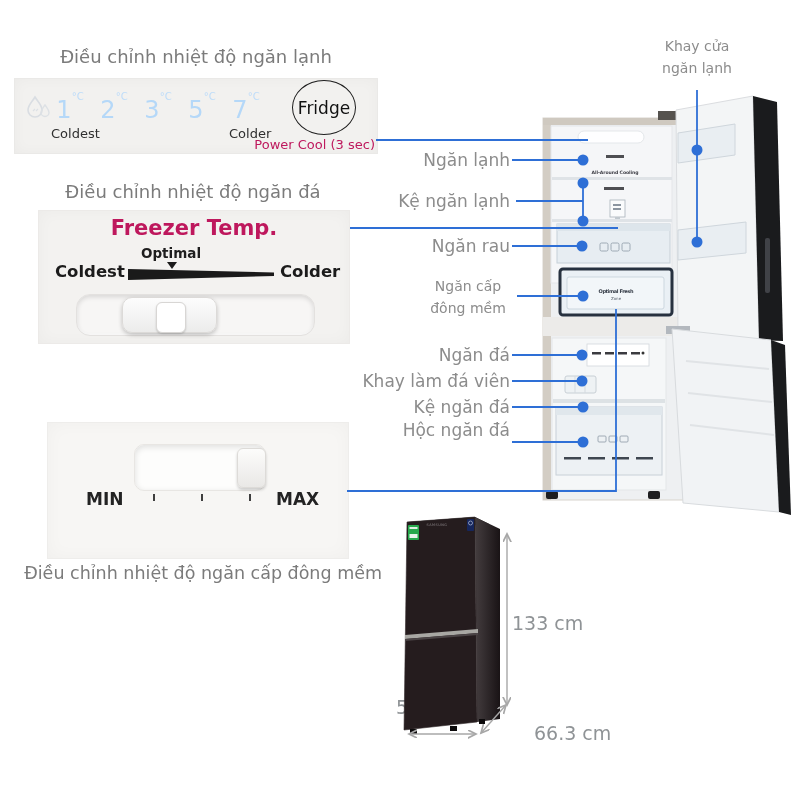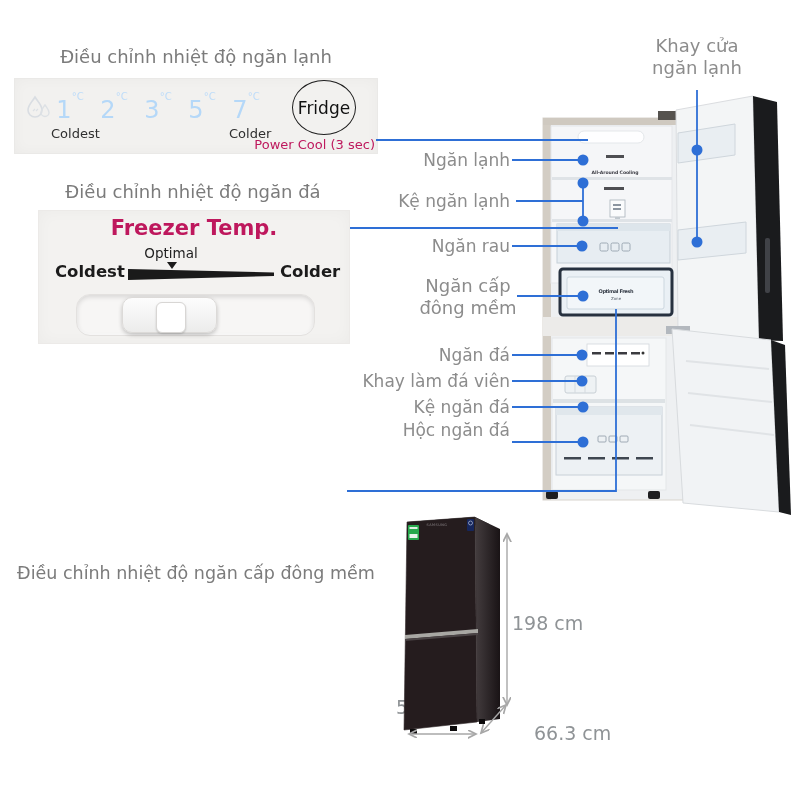--- a/index.html
+++ b/index.html
@@ -15,21 +15,21 @@
   .fridge-circle{position:absolute;left:277px;top:1px;width:62px;height:53px;border:1.5px solid #1d1d1d;
           border-radius:50%;display:flex;align-items:center;justify-content:center;
           font-size:17px;color:#111;background:transparent;}
   .powercool{position:absolute;right:2px;top:58px;font-size:13px;color:#be185d;white-space:nowrap;}
   
   .panel2{position:absolute;left:38px;top:210px;width:310px;height:132px;background:#f3f2f0;
           border:1px solid #eceae8;box-shadow:inset 0 0 16px rgba(0,0,0,.03);}
   .fz-heading{position:absolute;left:0;top:5px;width:100%;text-align:center;
           font-size:21px;font-weight:bold;color:#be185d;}
   .fz-optimal{position:absolute;left:82px;top:34px;width:100px;text-align:center;
-          font-size:13.5px;font-weight:normal;color:#1e1e1e;}
+          font-size:13.5px;font-weight:bold;color:#1e1e1e;}
   .fz-tri{position:absolute;left:128px;top:51px;width:0;height:0;
           border-left:5px solid transparent;border-right:5px solid transparent;border-top:7px solid #1a1a1a;}
   .fz-side{position:absolute;top:51px;font-size:16.5px;font-weight:bold;color:#1b1b1b;}
   .fz-slider{position:absolute;left:37px;top:83px;width:237px;height:40px;border-radius:14px;
           background:#f7f6f5;border:1px solid #e3e1df;
           box-shadow:inset 0 2px 5px rgba(0,0,0,.13), inset 0 -1px 2px rgba(255,255,255,.8);}
   .fz-handle{position:absolute;left:45px;top:2px;width:93px;height:34px;border-radius:10px;
           background:linear-gradient(#fdfdfd,#ececeb);border:1px solid #dcdad8;
           box-shadow:0 2px 4px rgba(0,0,0,.22);}
   .fz-knob{position:absolute;left:33px;top:4px;width:28px;height:29px;border-radius:6px;
@@ -40,33 +40,33 @@
   .sf-recess{position:absolute;left:86px;top:21px;width:130px;height:45px;border-radius:10px;
           background:#fdfdfc;border:1px solid #e8e6e3;box-shadow:inset 0 2px 6px rgba(0,0,0,.12);}
   .sf-handle{position:absolute;left:189px;top:25px;width:27px;height:38px;border-radius:6px;
           background:linear-gradient(#fcfcfb,#e9e8e6);border:1px solid #dddbd8;
           box-shadow:0 2px 3px rgba(0,0,0,.18);}
   .sf-word{position:absolute;top:66px;font-size:17px;font-weight:bold;color:#232323;}
   .sf-tick{position:absolute;top:71px;width:2px;height:7px;background:#3f3f3f;}
   
   .lbl{position:absolute;font-size:17px;color:#8c8c8c;white-space:nowrap;line-height:20px;}
   .lbl.r{right:290px;text-align:right;}
-  .lbl2{position:absolute;font-size:18px;color:#8c8c8c;text-align:center;line-height:22px;}
+  .lbl2{position:absolute;font-size:14px;color:#8c8c8c;text-align:center;line-height:22px;}
   .overlay{position:absolute;left:0;top:0;z-index:6;pointer-events:none;}
   .fridge-svg{position:absolute;z-index:1;}
   .dim{position:absolute;font-size:19px;color:#8f9396;white-space:nowrap;}
 </style>
 </head>
 <body>
 
 <div class="canvas">
 
   <div class="ttl" style="left:18px;top:46px;width:356px;">Điều chỉnh nhiệt độ ngăn lạnh</div>
   <div class="ttl" style="left:38px;top:181px;width:310px;">Điều chỉnh nhiệt độ ngăn đá</div>
-  <div class="ttl" style="left:10px;top:563px;width:372px;font-size:17.5px;">Điều chỉnh nhiệt độ ngăn cấp đông mềm</div>
+  <div class="ttl" style="left:10px;top:563px;width:372px;font-size:17.5px;text-align:right;">Điều chỉnh nhiệt độ ngăn cấp đông mềm</div>
 
   <div class="panel1">
     <svg width="30" height="28" style="position:absolute;left:9px;top:15px;" viewBox="0 0 30 28">
       <path d="M11 3 C14 8 18 11 18 16 A7 7 0 1 1 4 16 C4 11 8 8 11 3 Z" fill="none" stroke="#d9dde2" stroke-width="1.6"></path>
       <path d="M21 11 C23 14 25 16 25 18.5 A4 4 0 1 1 17 18.5 C17 16 19 14 21 11 Z" fill="none" stroke="#dde1e5" stroke-width="1.4"></path>
       <path d="M9 17 l2 -2 M12 17 l2 -2" stroke="#dde1e5" stroke-width="1.2" fill="none"></path>
     </svg>
     <div class="temp" style="left:36px"><span>1</span><sup>°C</sup></div>
     <div class="temp" style="left:80px"><span>2</span><sup>°C</sup></div>
     <div class="temp" style="left:124px"><span>3</span><sup>°C</sup></div>
@@ -87,20 +87,29 @@
     <svg width="152" height="14" style="position:absolute;left:85px;top:57px;" viewBox="0 0 152 14">
       <polygon points="4,1 150,4.5 150,8 4,12" fill="#1a1a1a"></polygon>
     </svg>
     <div class="fz-slider">
       <div class="fz-handle">
         <div class="fz-knob"></div>
       </div>
     </div>
   </div>
 
+  <div class="panel3">
+    <div class="sf-recess"></div>
+    <div class="sf-handle"></div>
+    <div class="sf-word" style="left:38px;">MIN</div>
+    <div class="sf-word" style="left:228px;">MAX</div>
+    <div class="sf-tick" style="left:105px;"></div>
+    <div class="sf-tick" style="left:153px;"></div>
+    <div class="sf-tick" style="left:201px;"></div>
+  </div>
 
   <svg class="fridge-svg" style="left:520px;top:93px;" width="272" height="435" viewBox="0 0 272 435">
 
     <g>
       <rect x="23" y="25" width="140" height="382" fill="#eef0f2" stroke="#d8d4cd" stroke-width="1"></rect>
       <rect x="23" y="25" width="8" height="382" fill="#d3cdc4"></rect>
       <rect x="23" y="25" width="140" height="7" fill="#cfc9c0"></rect>
       <rect x="138" y="18" width="28" height="9" fill="#55524e"></rect>
     </g>
 
@@ -216,21 +225,21 @@
       <rect x="57" y="218" width="7" height="5" fill="#0c0a0b"></rect>
       <rect x="86" y="211" width="6" height="5" fill="#0c0a0b"></rect>
     </g>
     <g stroke="#a7a7a7" stroke-width="1.4">
       <line x1="114" y1="26" x2="114" y2="197" marker-start="url(#ahs)" marker-end="url(#ah)"></line>
       <line x1="16" y1="226" x2="83" y2="226" marker-start="url(#ahs)" marker-end="url(#ah)"></line>
       <line x1="88" y1="225" x2="113" y2="197" marker-start="url(#ahs)" marker-end="url(#ah)"></line>
     </g>
   </svg>
 
-  <div class="dim" style="left:512px;top:612px;">198 cm</div>
+  <div class="dim" style="left:512px;top:612px;">133 cm</div>
   <div class="dim" style="left:494px;top:722px;margin-left:40px;">66.3 cm</div>
   <div class="dim" style="left:396px;top:696px;width:74px;text-align:center;">59.5 cm</div>
 
   <div class="lbl2" style="left:645px;top:35px;width:104px;">
     <div>Khay cửa</div>
     <div>ngăn lạnh</div>
   </div>
   <div class="lbl r" style="top:150px;">Ngăn lạnh</div>
   <div class="lbl r" style="top:191px;">Kệ ngăn lạnh</div>
   <div class="lbl r" style="top:236px;">Ngăn rau</div>

